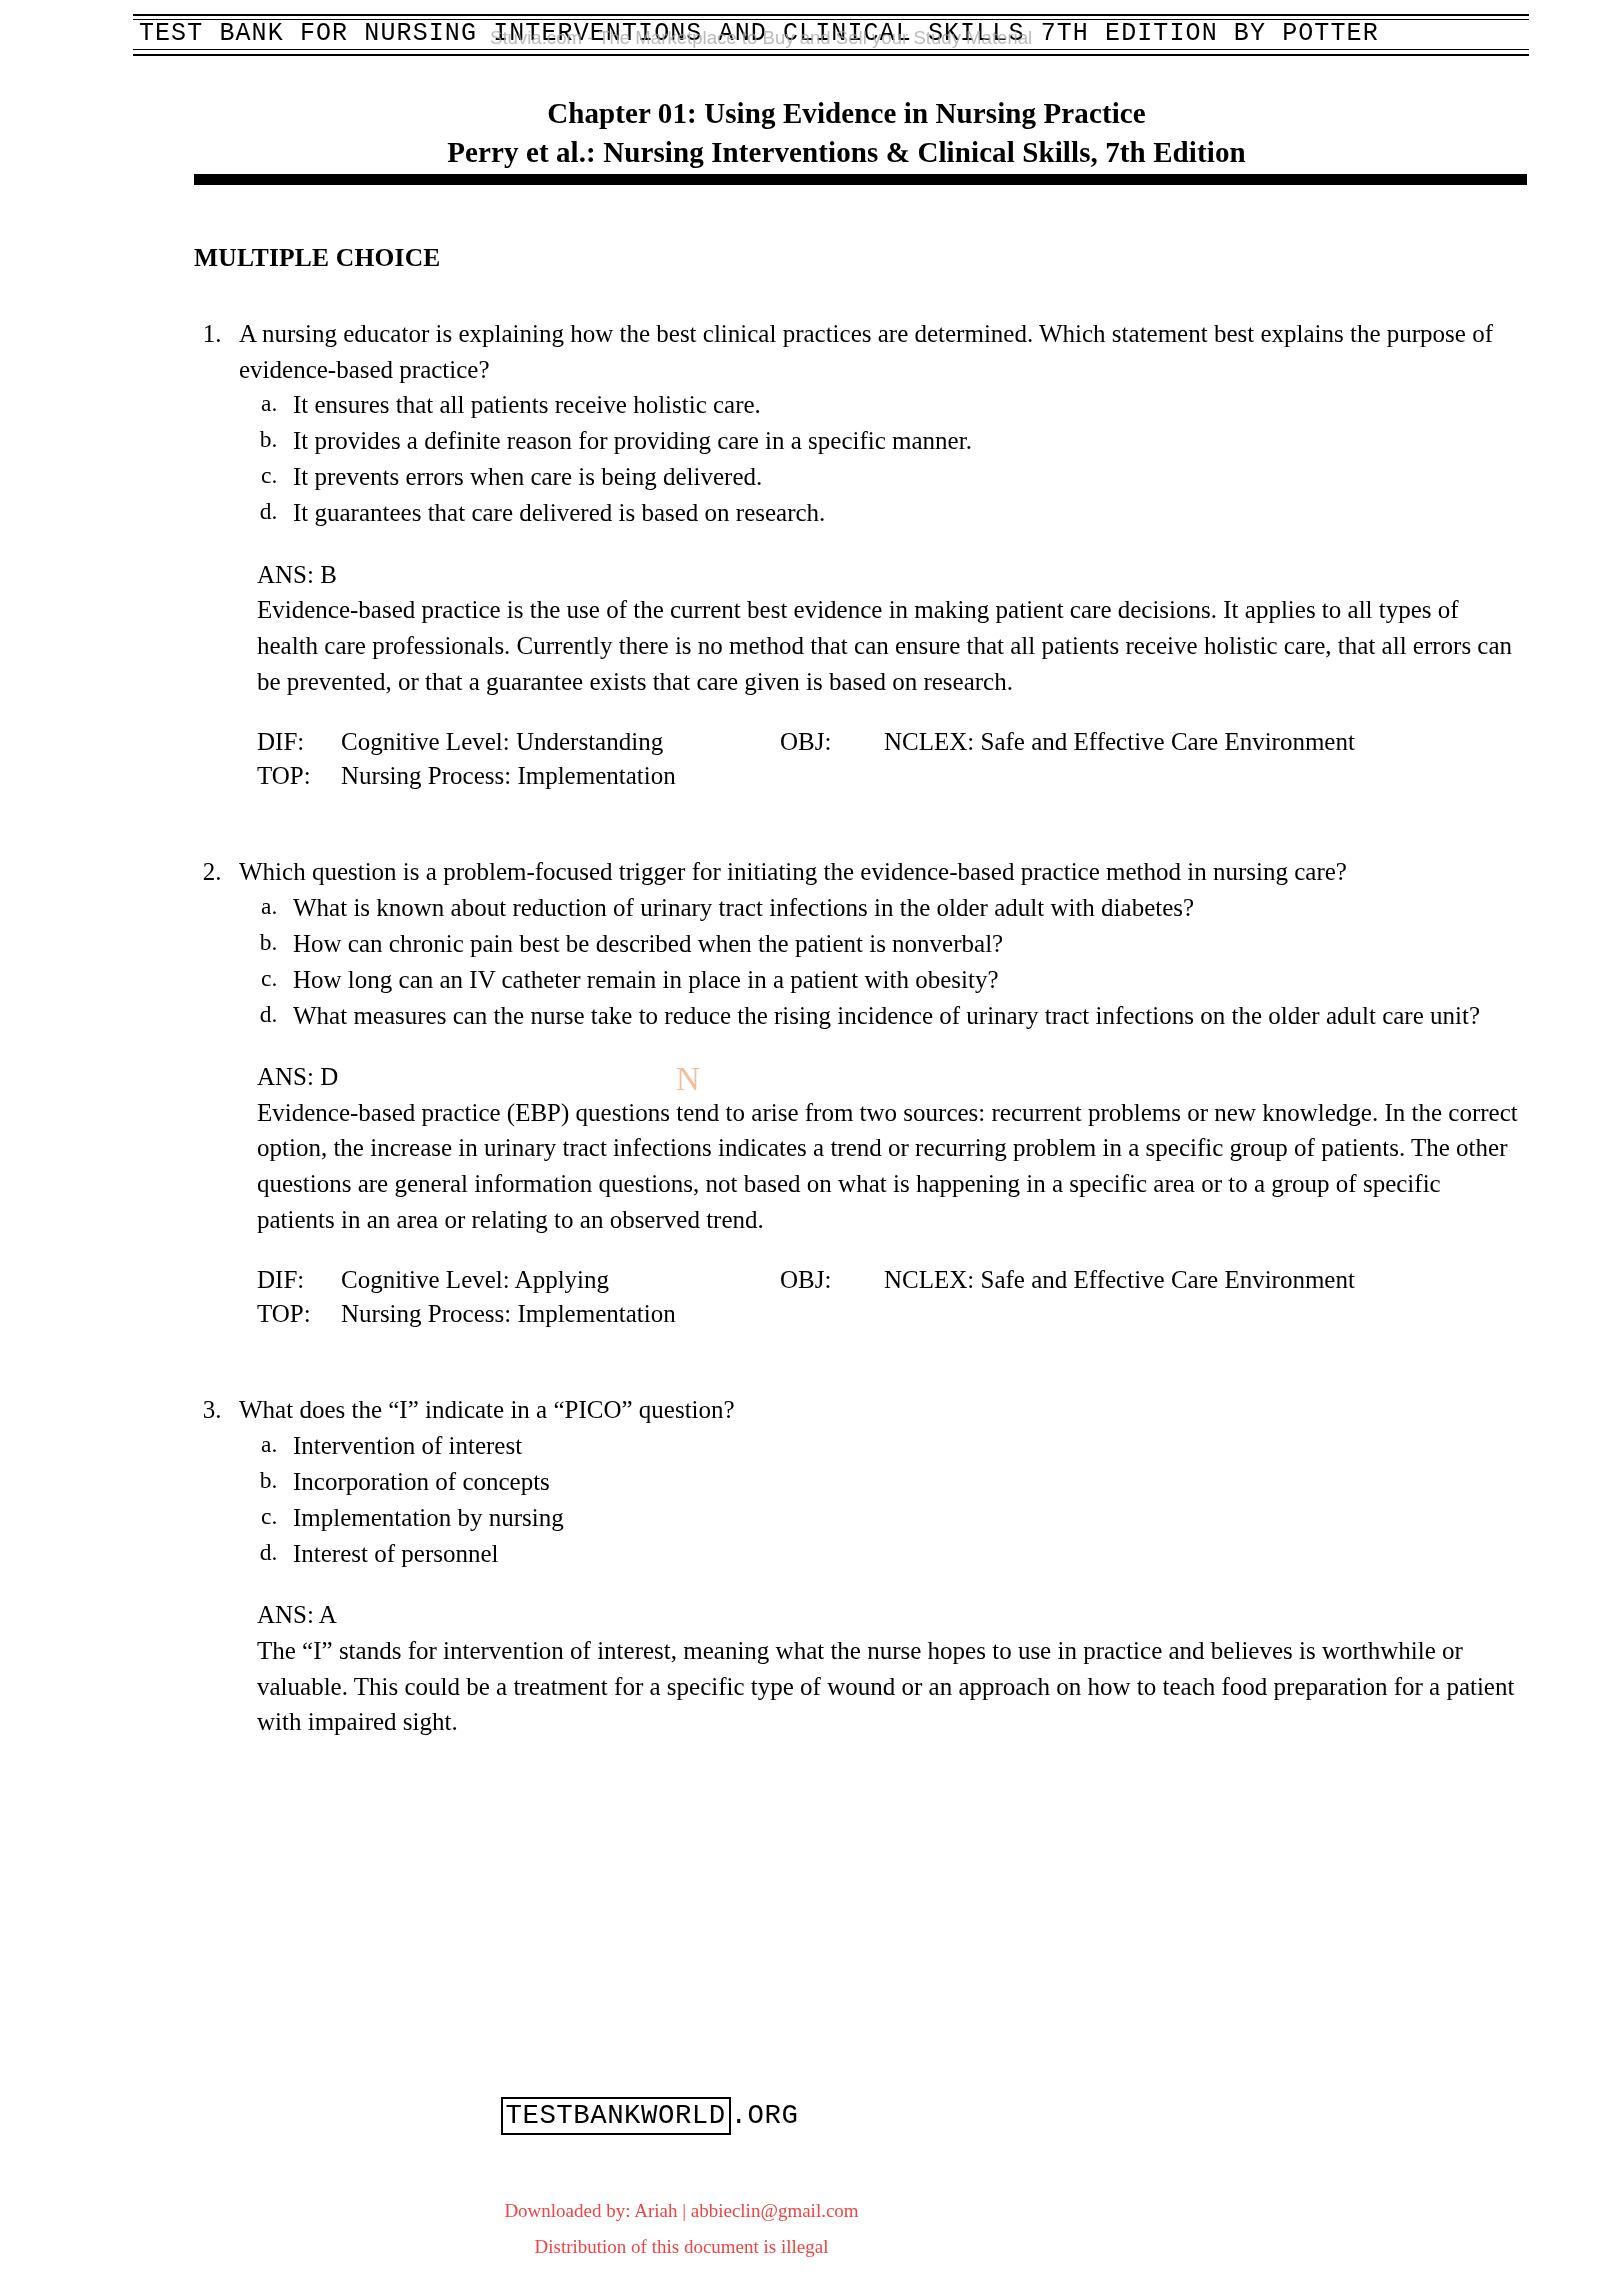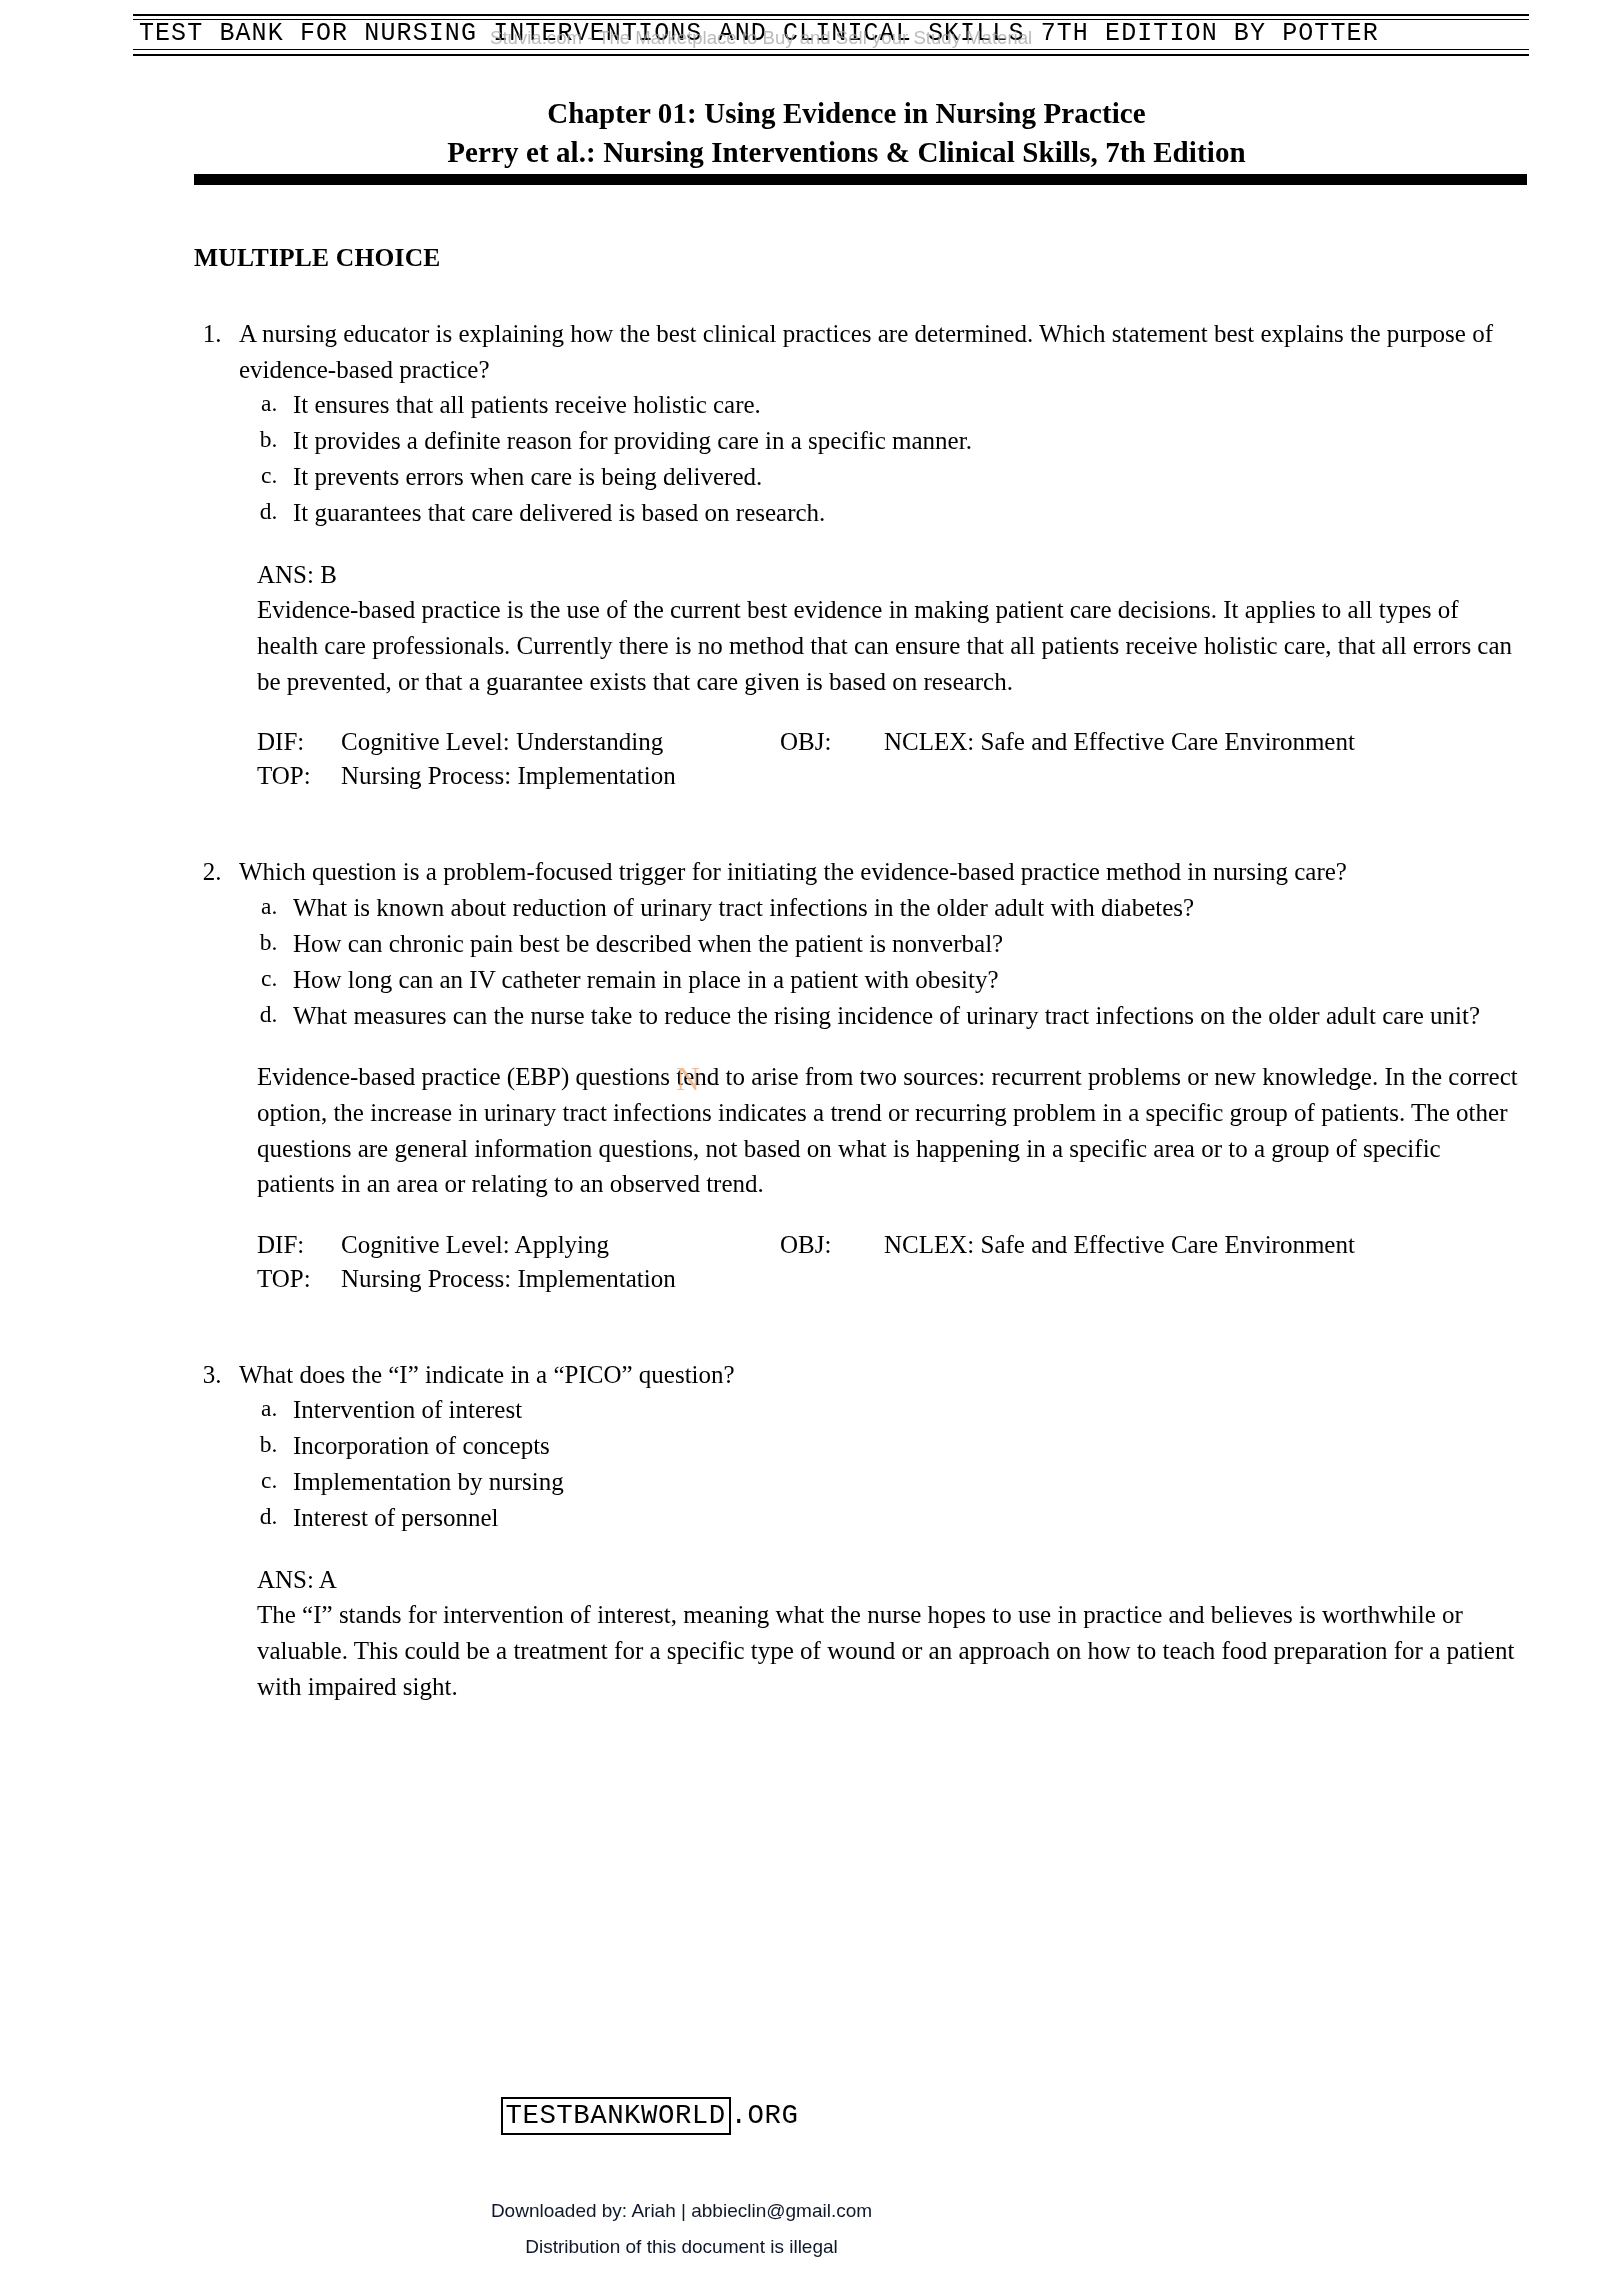--- a/index.html
+++ b/index.html
@@ -206,22 +206,22 @@
     border: 2px solid #000;
     padding: 1px 2.9px 2px 2.9px;
   }
 
   .footer-notes {
     position: absolute;
     top: 2193px;
     left: 0;
     width: 1363px;
     text-align: center;
-    font-family: Liberation Sans, sans-serif;
-    color: #0f172a;
+    font-family: Liberation Serif, serif;
+    color: #ef4444;
   }
   .footer-notes .fn-line { font-size: 19px; line-height: 1.9; }
 </style>
 </head>
 <body>
 
 <div class="header-band">
   <div class="header-band-inner">
     <div class="header-title">TEST BANK FOR NURSING INTERVENTIONS AND CLINICAL SKILLS 7TH EDITION BY POTTER</div>
   </div>
@@ -298,20 +298,21 @@
       <li class="option-row">
         <span class="opt-letter">c.</span>
         <span class="opt-text">How long can an IV catheter remain in place in a patient with obesity?</span>
       </li>
       <li class="option-row">
         <span class="opt-letter">d.</span>
         <span class="opt-text">What measures can the nurse take to reduce the rising incidence of urinary tract infections on the older adult care unit?</span>
       </li>
     </ul>
     <div class="answer-block">
+      <div class="answer-line">ANS:  D</div>
       <div class="rationale">Evidence-based practice (EBP) questions tend to arise from two sources: recurrent problems or new knowledge. In the correct option, the increase in urinary tract infections indicates a trend or recurring problem in a specific group of patients. The other questions are general information questions, not based on what is happening in a specific area or to a group of specific patients in an area or relating to an observed trend.</div>
     </div>
     <div class="meta-block">
       <div class="meta-row">
         <span class="meta-key">DIF:</span>
         <span class="meta-dif-val">Cognitive Level: Applying</span>
         <span class="meta-obj-key">OBJ:</span>
         <span class="meta-obj-val">NCLEX: Safe and Effective Care Environment</span>
       </div>
       <div class="meta-row">

